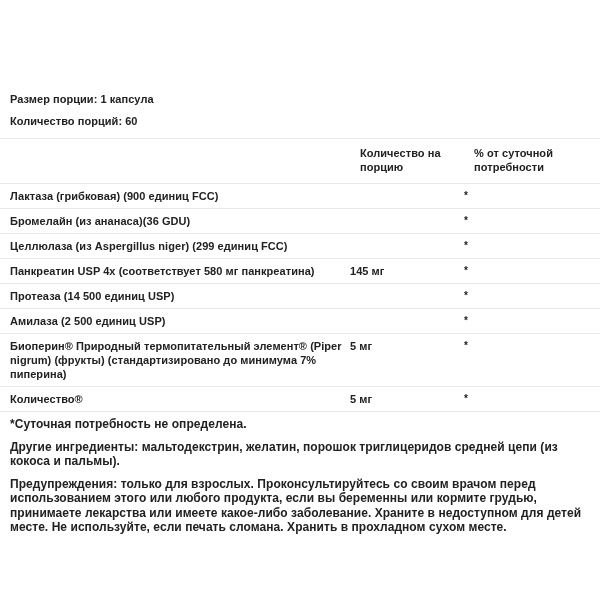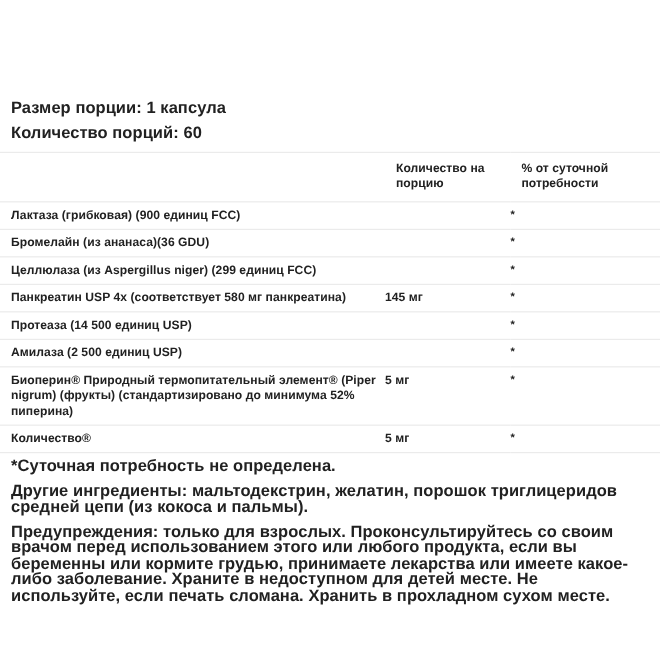--- a/index.html
+++ b/index.html
@@ -26,21 +26,21 @@
 
   
   .serving-block {
     position: absolute;
     top: 93px;
     left: 0;
     width: 600px;
   }
 
   .serving-line {
-    font-size: 15px;
+    font-size: 11px;
     font-weight: bold;
     line-height: 12px;
     color: #212121;
     padding: 0 10px;
     letter-spacing: 0.05px;
     margin-bottom: 10px;
   }
 
   
   .facts-table {
@@ -94,21 +94,21 @@
   
   .notes {
     position: absolute;
     top: 417px;
     left: 0;
     width: 600px;
     padding: 0 8px 0 10px;
   }
 
   .note {
-    font-size: 15px;
+    font-size: 12px;
     font-weight: bold;
     line-height: 14.5px;
     color: #212121;
     letter-spacing: 0.05px;
     margin-bottom: 8px;
   }
 
   .note.note-warnings { margin-bottom: 0; }
 </style>
 </head>
@@ -159,21 +159,21 @@
           <td class="cell-name">Протеаза (14 500 единиц USP)</td>
           <td class="cell-amt"></td>
           <td class="cell-dv">*</td>
         </tr>
         <tr>
           <td class="cell-name">Амилаза (2 500 единиц USP)</td>
           <td class="cell-amt"></td>
           <td class="cell-dv">*</td>
         </tr>
         <tr>
-          <td class="cell-name">Биоперин® Природный термопитательный элемент® (Piper nigrum) (фрукты) (стандартизировано до минимума 52% пиперина)</td>
+          <td class="cell-name">Биоперин® Природный термопитательный элемент® (Piper nigrum) (фрукты) (стандартизировано до минимума 7% пиперина)</td>
           <td class="cell-amt">5 мг</td>
           <td class="cell-dv">*</td>
         </tr>
         <tr class="last-row">
           <td class="cell-name">Количество®</td>
           <td class="cell-amt">5 мг</td>
           <td class="cell-dv">*</td>
         </tr>
       </tbody>
   </table>

